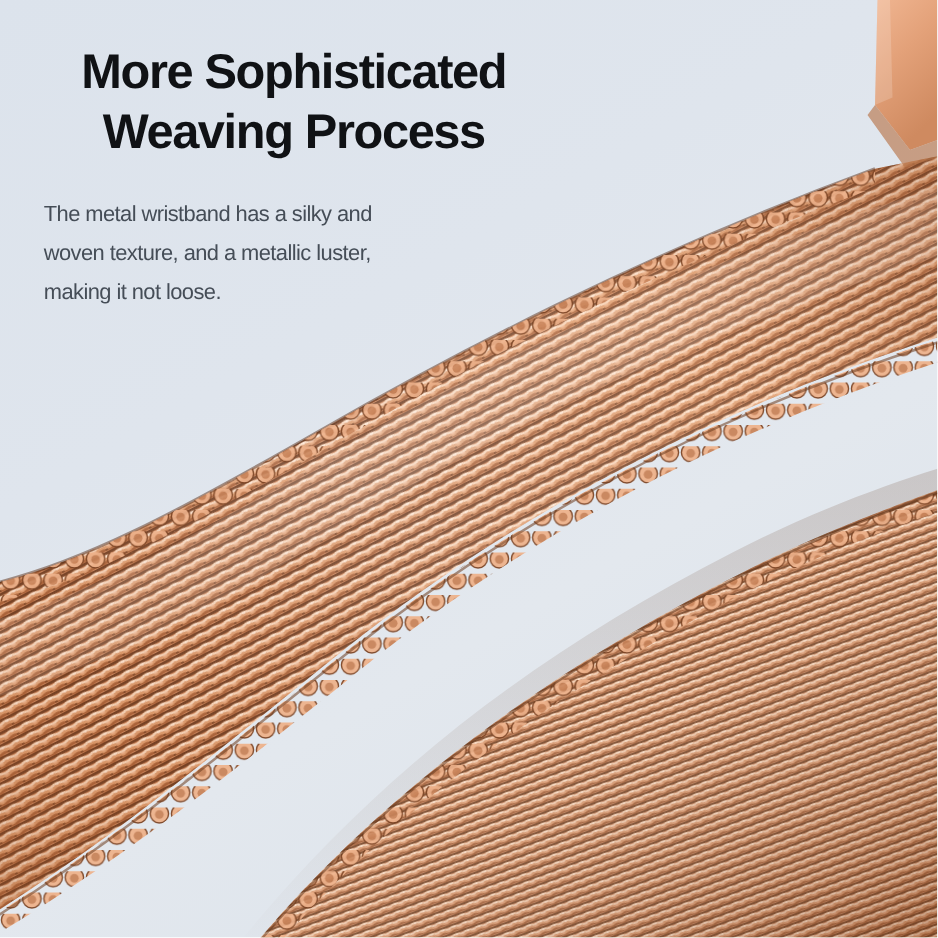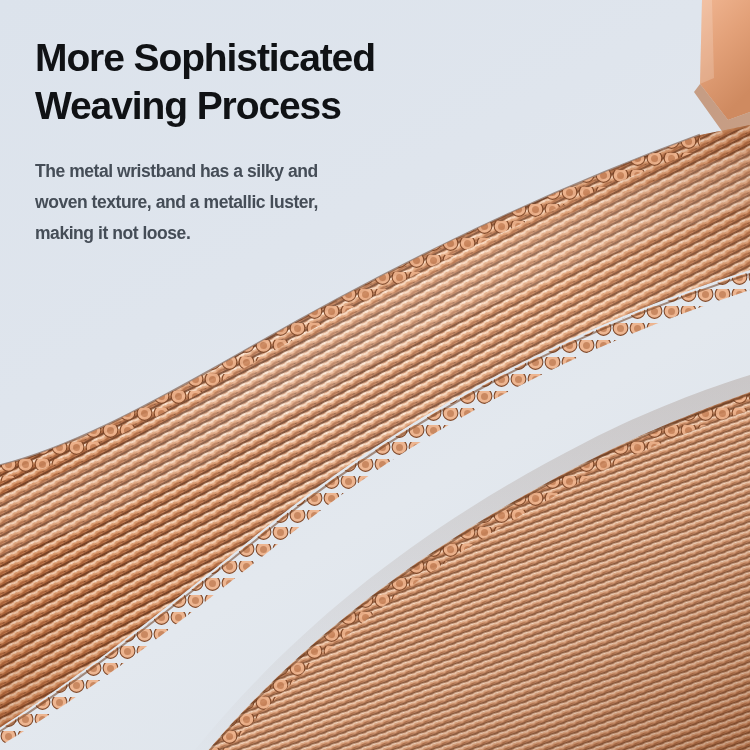--- a/index.html
+++ b/index.html
@@ -39,28 +39,29 @@
   }
   .headline {
     margin: 0;
     font-family: "Liberation Sans", sans-serif;
     font-size: 39px;
     line-height: 48px;
     font-weight: bold;
     letter-spacing: -1.1px;
     color: #101215;
     white-space: pre-line;
+    text-align: center;
   }
   .subcopy {
     margin: 0;
     padding-top: 26px;
     font-family: "Liberation Sans", sans-serif;
     font-size: 17.5px;
     line-height: 31px;
-    font-weight: bold;
+    font-weight: normal;
     letter-spacing: -0.45px;
     color: #454d57;
     white-space: pre-line;
   }
 </style>
 </head>
 <body>
 
 <div id="stage">
 

